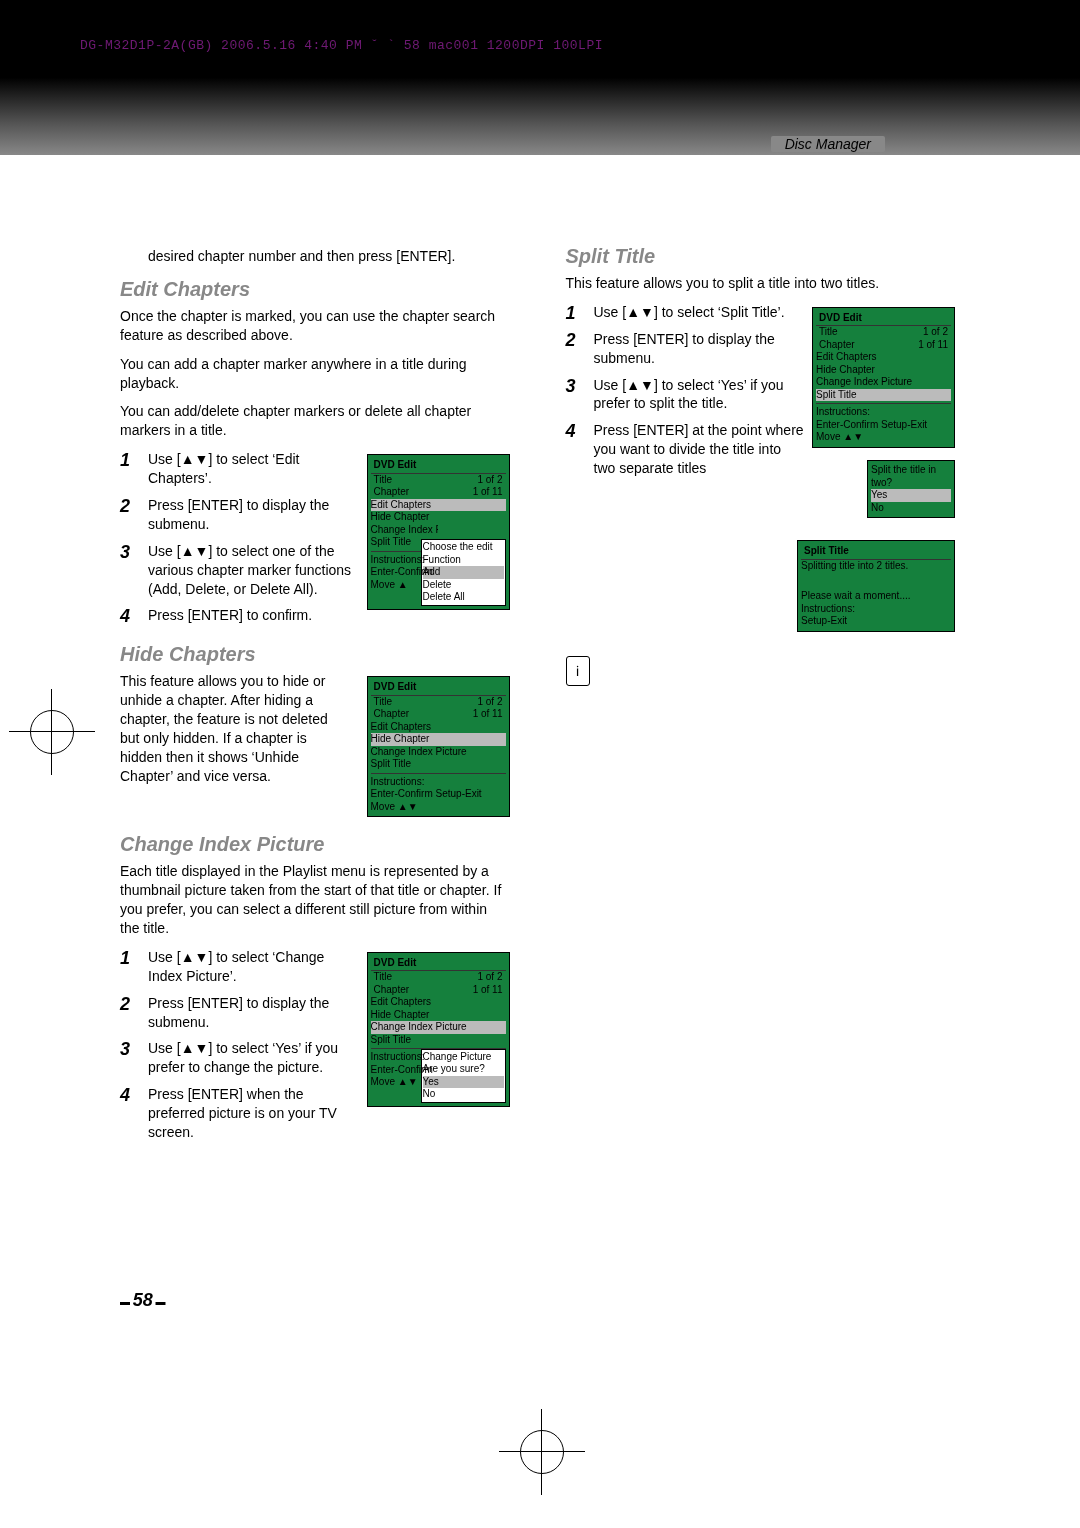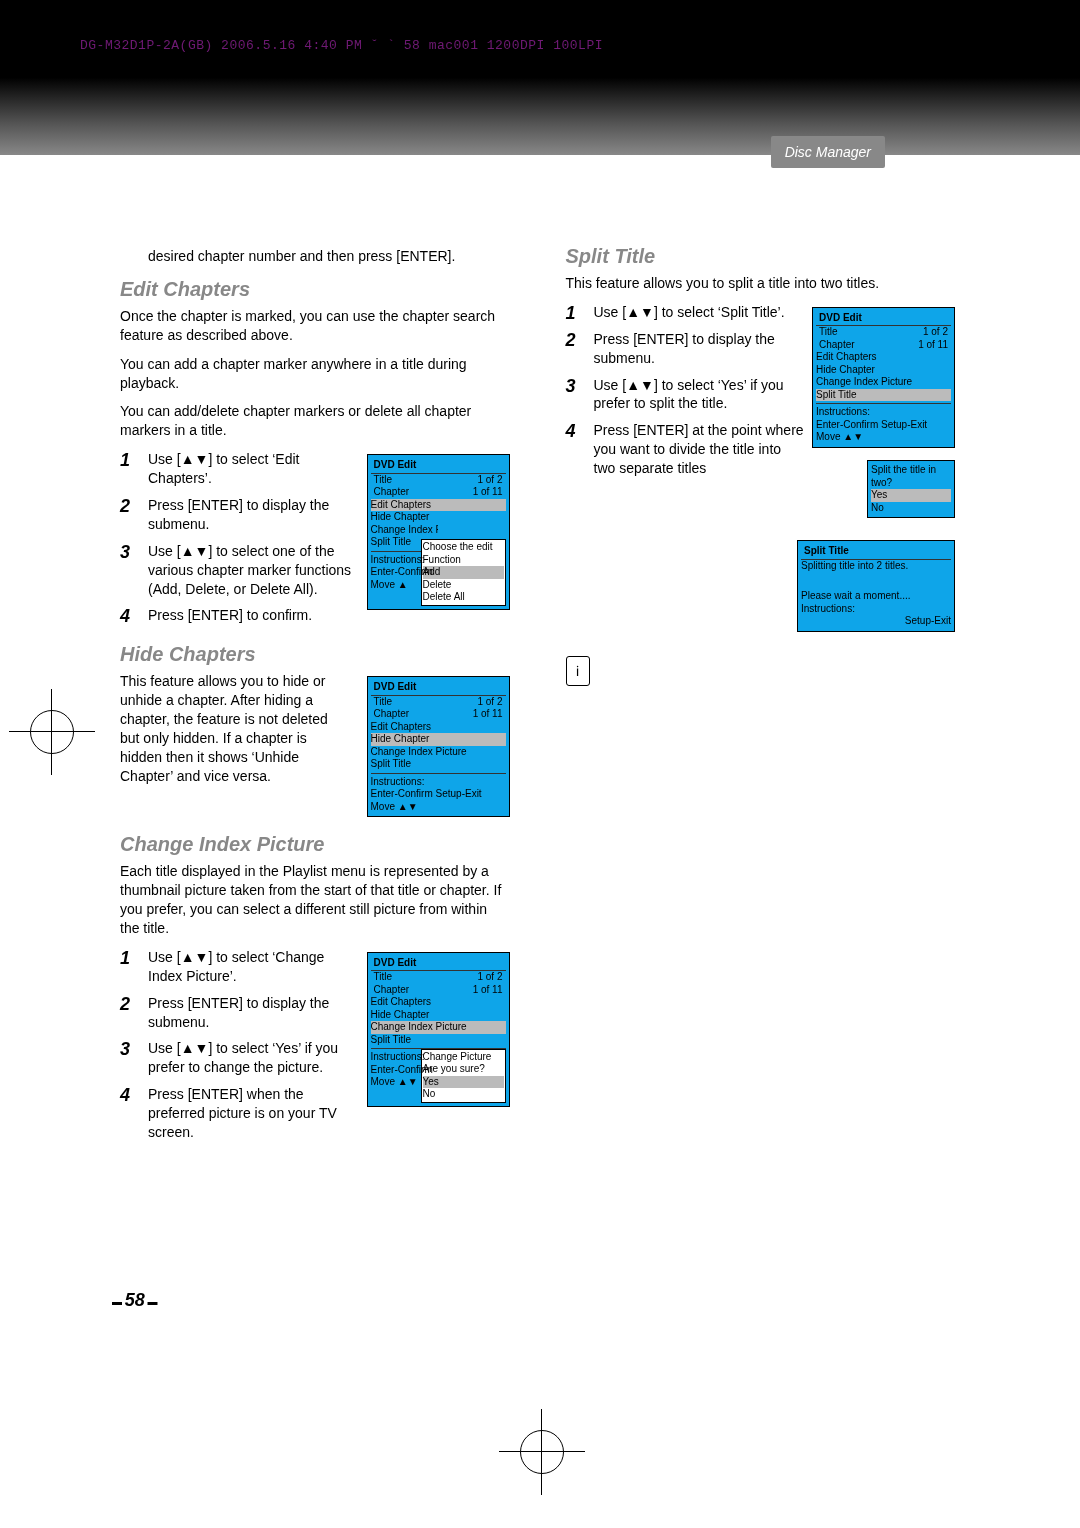--- a/index.html
+++ b/index.html
@@ -25,22 +25,22 @@
     color: #701a75;
     font-size: 13px;
     font-family: "Courier New", monospace;
     letter-spacing: 0.5px;
   }
   .section-tab {
     position: absolute;
     right: 195px;
     top: 136px;
     background: #888;
-    color: #ffffff;
-    padding: 8px 14px;
+    color: #000000;
+    padding: 0 14px;
     font-style: italic;
     font-size: 14px;
     border-radius: 2px;
   }
   .content {
     position: absolute;
     top: 243px;
     left: 120px;
     width: 835px;
     display: flex;
@@ -77,21 +77,21 @@
     left: 0;
     top: -2px;
     font-weight: bold;
     font-style: italic;
     font-size: 18px;
   }
   .osd {
     border: 1.5px solid #000;
     font-size: 10px;
     line-height: 1.25;
-    background: #0ea5e9;
+    background: #15803d;
     padding: 3px;
     float: right;
     margin: 4px 0 6px 6px;
   }
   .osd .title { font-weight: bold; padding: 1px 3px; border-bottom: 1px solid #333; }
   .osd .row { display:flex; justify-content:space-between; padding: 0 3px; }
   .osd .hl { background: #bbb; }
   .osd .sep { border-top: 1px solid #333; margin-top:2px; padding-top:2px;}
   .osd .pop {
     border: 1px solid #000;
@@ -108,21 +108,21 @@
     text-align: center;
     border-radius: 3px;
     font-size: 14px;
     line-height: 28px;
     margin-right: 8px;
     vertical-align: top;
   }
   .note ul { margin: 0; padding-left: 52px; font-style: italic; font-size: 13.5px; }
   .pagenum {
     position: absolute;
-    left: 112px;
+    left: 120px;
     top: 1290px;
     font-weight: bold;
     font-style: italic;
     font-size: 18px;
   }
   .pagenum::before { content: "▬ "; font-style: normal; font-size:10px; vertical-align: middle;}
   .pagenum::after { content: " ▬"; font-style: normal; font-size:10px; vertical-align: middle;}
   .regmark {
     position: absolute;
     width: 42px; height: 42px;
@@ -289,21 +289,21 @@
       </div>
     </div>
 
     <div style="display:flex;justify-content:flex-end;margin-top:12px">
       <div class="osd" style="width:150px;float:none">
         <div class="title">Split Title</div>
         <div>Splitting title into 2 titles.</div>
         <div style="height:18px"></div>
         <div>Please wait a moment....</div>
         <div>Instructions:</div>
-        <div style="text-align:right">Setup-Exit</div>
+        <div style="text-align:left">Setup-Exit</div>
       </div>
     </div>
 
     <div class="note" style="margin-top:18px">
       <span class="noteico">ℹ︎</span>
     </div>
   </div>
 </div>
 
 <div class="pagenum">58</div>

